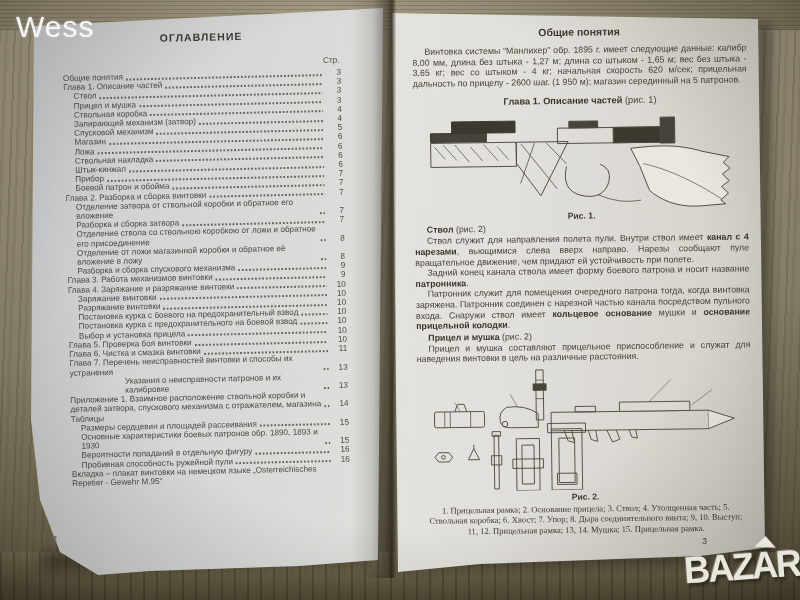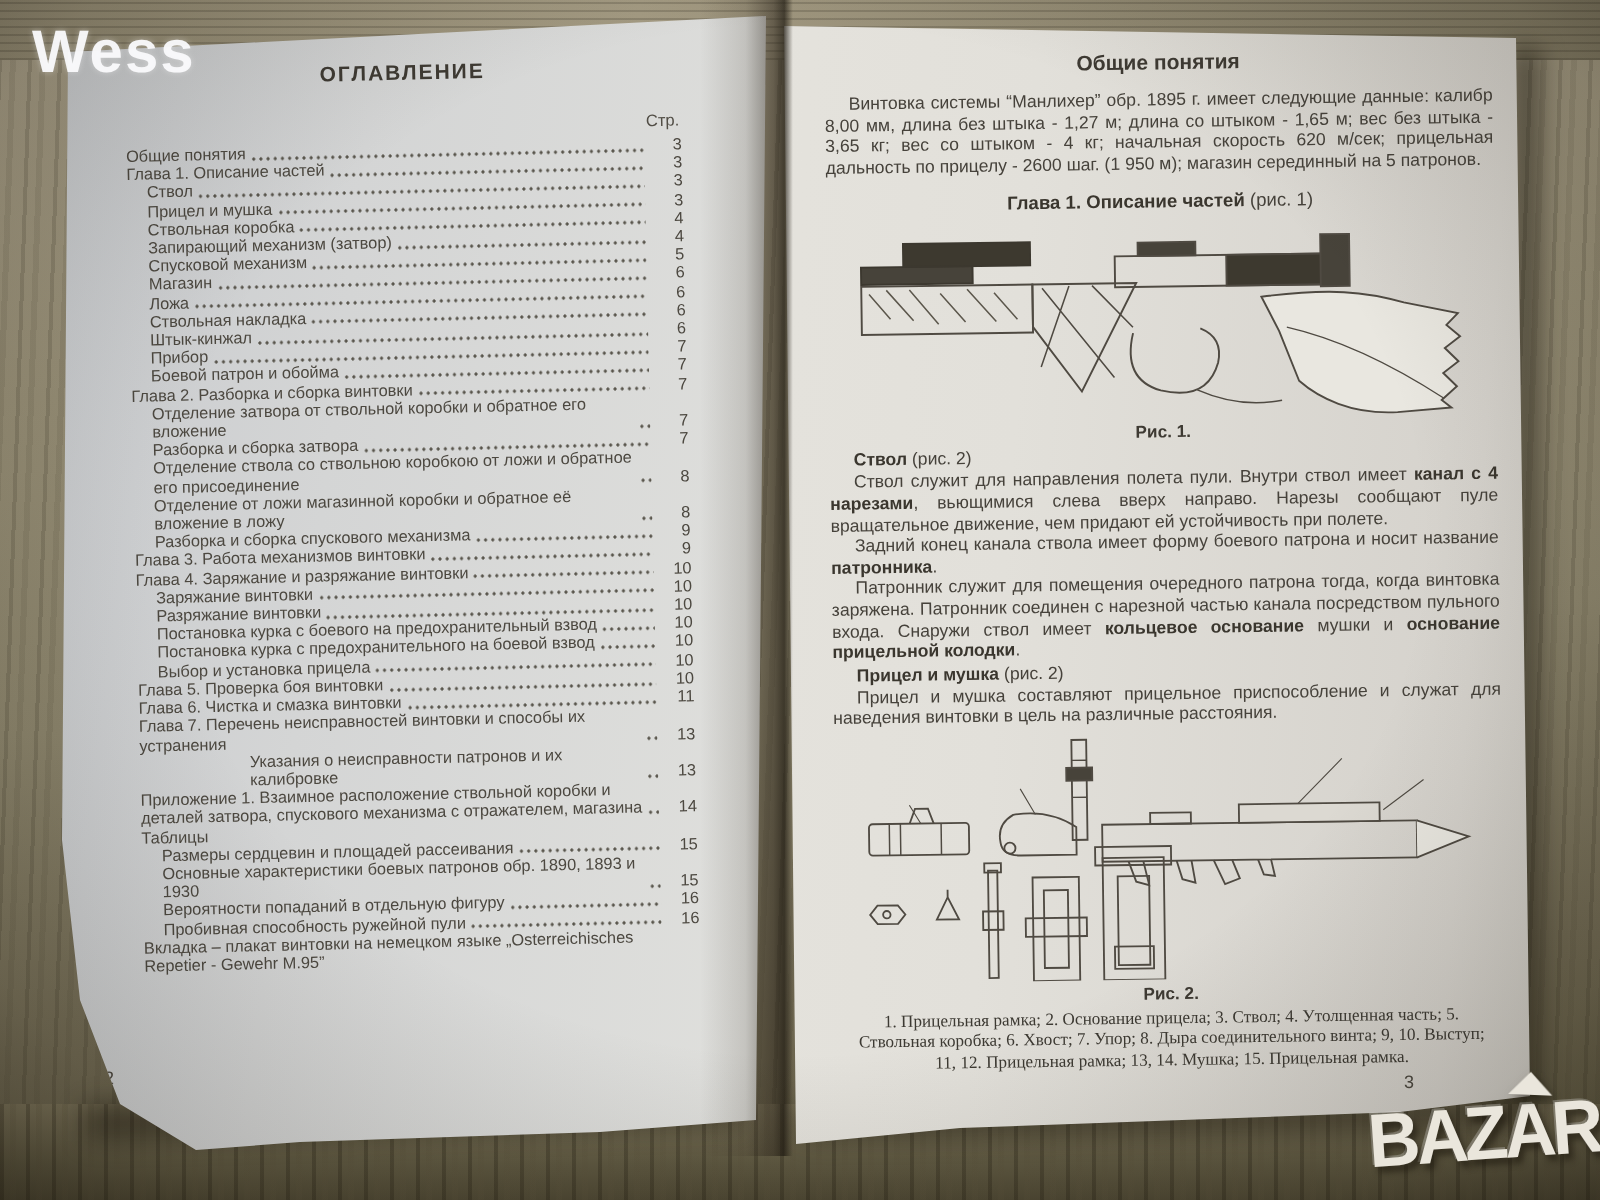--- a/index.html
+++ b/index.html
@@ -49,21 +49,21 @@
   .rp-title{text-align:center;font-weight:bold;font-size:10.5px;color:#3e3a33;margin-bottom:7px;}
   .para{font-size:8.8px;line-height:10.6px;text-align:justify;text-indent:12px;margin:0;}
   .subhead{font-size:8.8px;line-height:11px;text-indent:12px;margin-top:1px;}
   .chapter{text-align:center;font-size:9.3px;margin:9px 0 2px;}
   span.b{font-weight:bold;color:#3a362e;}
   .fig{display:block;margin:3px auto 1px;}
   .fig-caption{text-align:center;font-size:8.6px;font-weight:bold;color:#3e3a33;margin:2px 0 2px;}
   .legend{font-family:"Liberation Serif",serif;font-size:8.6px;line-height:10.4px;text-align:center;color:#3d3a33;margin-top:1px;padding:0 10px;}
 
   
-  .watermark{position:absolute;left:16px;top:10px;font-size:30px;font-weight:bold;letter-spacing:1px;
+  .watermark{position:absolute;left:16px;top:10px;font-size:30px;font-weight:normal;letter-spacing:1px;
     color:rgba(250,250,252,0.95);text-shadow:0 0 3px rgba(255,255,255,0.35);}
   .bazar{position:absolute;left:684px;top:546px;font-size:36px;font-weight:bold;letter-spacing:-2px;
     transform:rotate(-4deg) scaleY(1.05);color:#eae6dc;
     text-shadow:2px 3px 3px rgba(28,23,13,0.6), -1px -1px 0 rgba(255,255,255,0.25);}
   .bazar .roof{position:absolute;left:62%;top:-7px;width:0;height:0;border-left:11px solid transparent;
     border-right:11px solid transparent;border-bottom:11px solid #eae6dc;transform:rotate(6deg);
     filter:drop-shadow(2px 2px 2px rgba(28,23,13,0.5));}
 </style>
 </head>
 <body>

